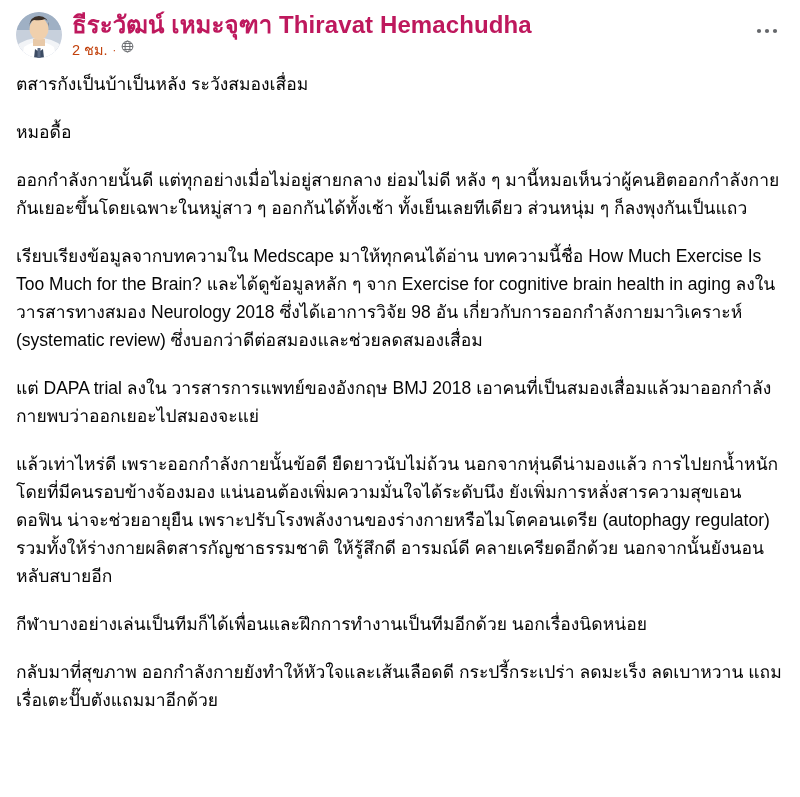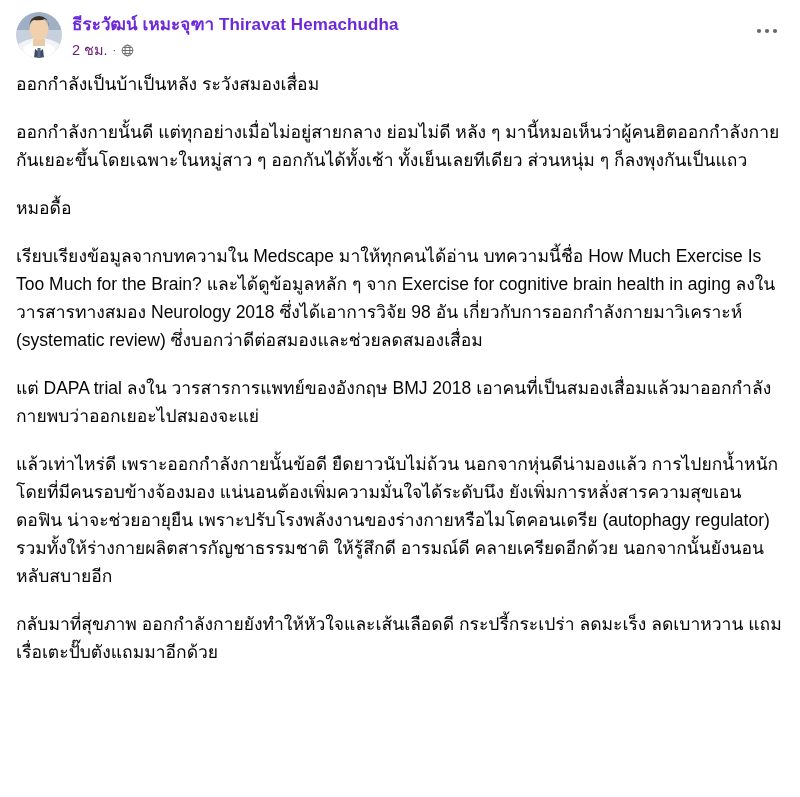--- a/index.html
+++ b/index.html
@@ -35,31 +35,31 @@
     background: #dfe3ee;
     position: relative;
   }
   .avatar svg { display: block; }
   .header-text {
     flex: 1 1 auto;
     min-width: 0;
     padding-top: 1px;
   }
   .author-name {
-    font-size: 17px;
+    font-size: 24px;
     font-weight: 700;
     line-height: 23px;
-    color: #6d28d9;
+    color: #be185d;
     letter-spacing: 0.1px;
   }
   .meta-row {
     display: flex;
-    align-items: center;
+    align-items: flex-start;
     font-size: 14.5px;
-    color: #701a75;
+    color: #c2410c;
     line-height: 20px;
     margin-top: 4px;
   }
   .meta-time { }
   .meta-dot {
     margin: 0 5px;
     font-size: 11px;
     line-height: 20px;
   }
   .globe-icon {
@@ -142,35 +142,38 @@
       <svg width="22" height="6" viewBox="0 0 22 6">
         <circle cx="3" cy="3" r="2.1" fill="#65676b"></circle>
         <circle cx="11" cy="3" r="2.1" fill="#65676b"></circle>
         <circle cx="19" cy="3" r="2.1" fill="#65676b"></circle>
       </svg>
     </div>
   </div>
 
   <div class="post-body">
     <div class="para">
-      <span class="line">ออกกำลังเป็นบ้าเป็นหลัง ระวังสมองเสื่อม</span>
+      <span class="line">ตสารกังเป็นบ้าเป็นหลัง ระวังสมองเสื่อม</span>
+    </div>
+    <div class="para">
+      <span class="line">หมอดื้อ</span>
     </div>
     <div class="para">
       <span class="line">ออกกำลังกายนั้นดี แต่ทุกอย่างเมื่อไม่อยู่สายกลาง ย่อมไม่ดี หลัง ๆ มานี้หมอเห็นว่าผู้คนฮิตออกกำลังกายกันเยอะขึ้นโดยเฉพาะในหมู่สาว ๆ ออกกันได้ทั้งเช้า ทั้งเย็นเลยทีเดียว ส่วนหนุ่ม ๆ ก็ลงพุงกันเป็นแถว</span>
-    </div>
-    <div class="para">
-      <span class="line">หมอดื้อ</span>
     </div>
     <div class="para">
       <span class="line">เรียบเรียงข้อมูลจากบทความใน Medscape มาให้ทุกคนได้อ่าน บทความนี้ชื่อ How Much Exercise Is Too Much for the Brain? และได้ดูข้อมูลหลัก ๆ จาก Exercise for cognitive brain health in aging ลงใน วารสารทางสมอง Neurology 2018 ซึ่งได้เอาการวิจัย 98 อัน เกี่ยวกับการออกกำลังกายมาวิเคราะห์ (systematic review) ซึ่งบอกว่าดีต่อสมองและช่วยลดสมองเสื่อม</span>
     </div>
     <div class="para">
       <span class="line">แต่ DAPA trial ลงใน วารสารการแพทย์ของอังกฤษ BMJ 2018 เอาคนที่เป็นสมองเสื่อมแล้วมาออกกำลังกายพบว่าออกเยอะไปสมองจะแย่</span>
     </div>
     <div class="para">
       <span class="line">แล้วเท่าไหร่ดี เพราะออกกำลังกายนั้นข้อดี ยืดยาวนับไม่ถ้วน นอกจากหุ่นดีน่ามองแล้ว การไปยกน้ำหนักโดยที่มีคนรอบข้างจ้องมอง แน่นอนต้องเพิ่มความมั่นใจได้ระดับนึง ยังเพิ่มการหลั่งสารความสุขเอนดอฟิน น่าจะช่วยอายุยืน เพราะปรับโรงพลังงานของร่างกายหรือไมโตคอนเดรีย (autophagy regulator) รวมทั้งให้ร่างกายผลิตสารกัญชาธรรมชาติ ให้รู้สึกดี อารมณ์ดี คลายเครียดอีกด้วย นอกจากนั้นยังนอนหลับสบายอีก</span>
     </div>
     <div class="para">
+      <span class="line">กีฬาบางอย่างเล่นเป็นทีมก็ได้เพื่อนและฝึกการทำงานเป็นทีมอีกด้วย นอกเรื่องนิดหน่อย</span>
+    </div>
+    <div class="para">
       <span class="line">กลับมาที่สุขภาพ ออกกำลังกายยังทำให้หัวใจและเส้นเลือดดี กระปรี้กระเปร่า ลดมะเร็ง ลดเบาหวาน แถมเรื่อเตะปั๊บตังแถมมาอีกด้วย</span>
     </div>
   </div>
 
 </div>
 
 </body></html>

